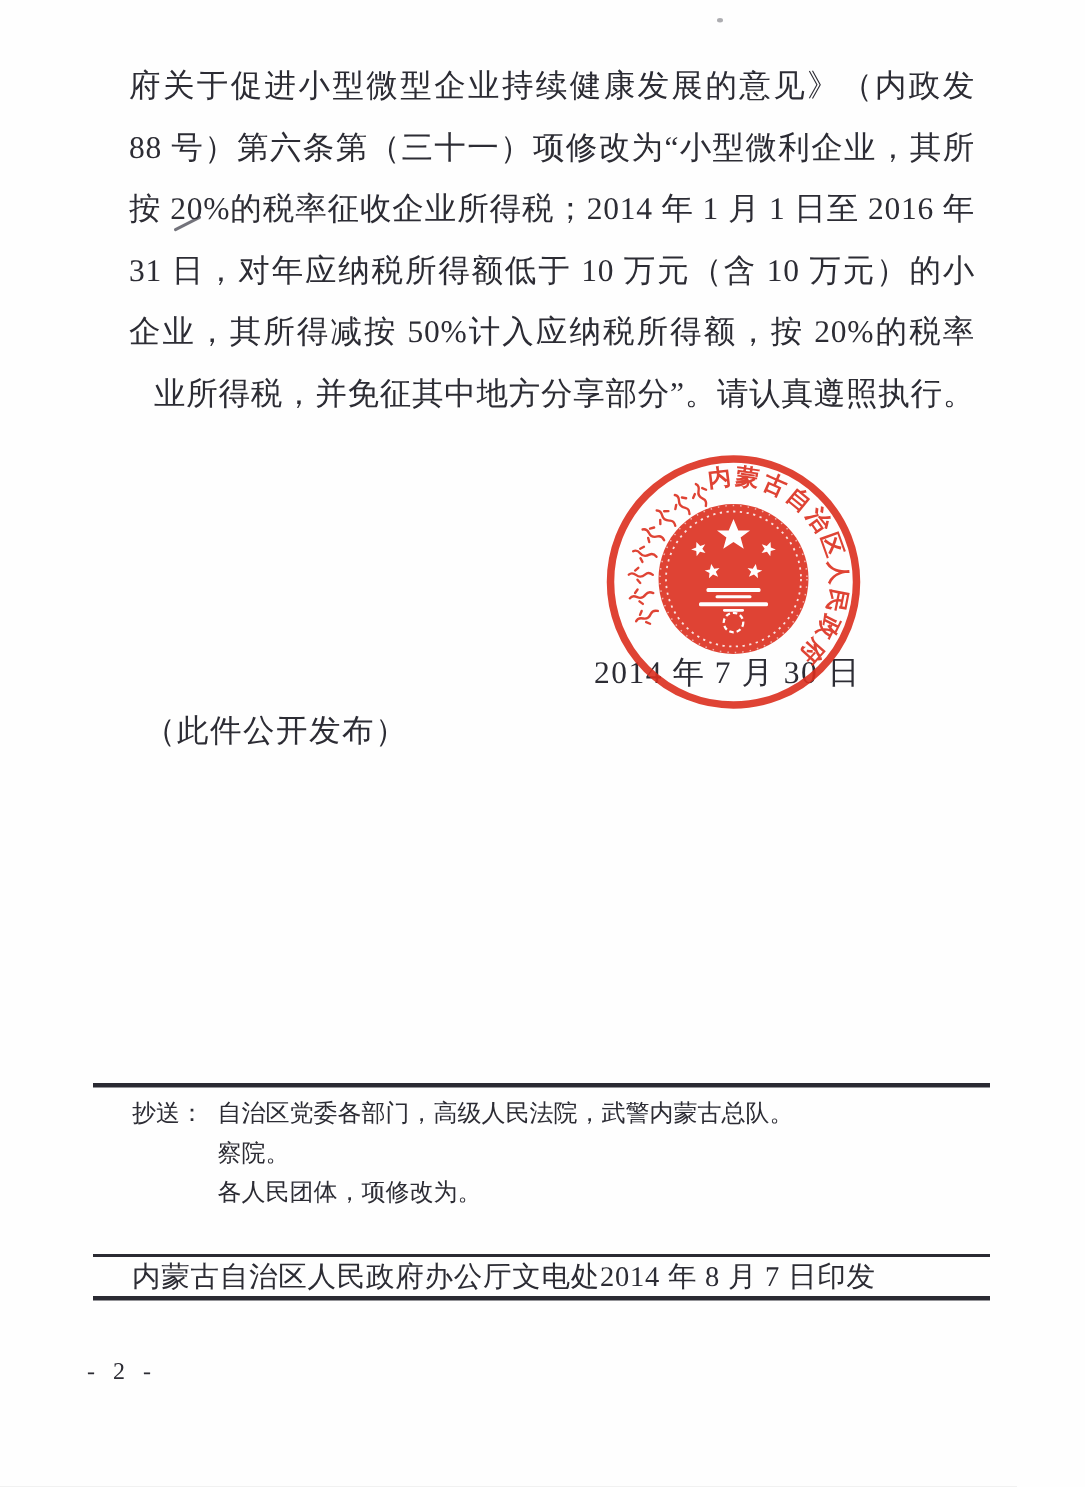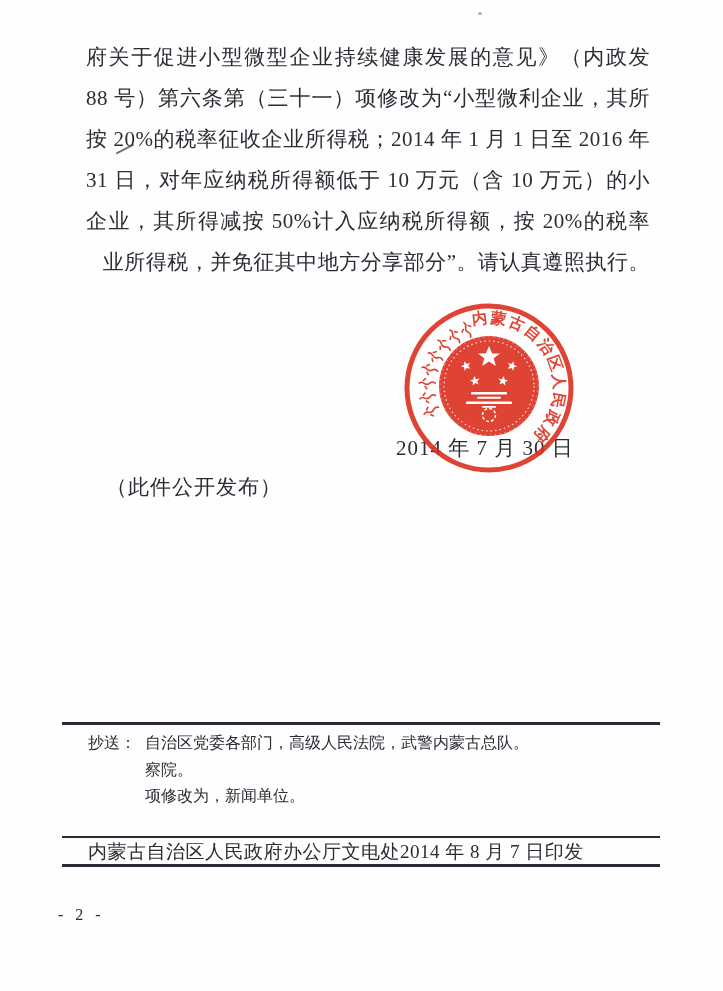--- a/index.html
+++ b/index.html
@@ -36,21 +36,21 @@
     position:absolute;left:396px;top:434px;width:180px;
     font-size:21px;letter-spacing:1px;white-space:nowrap;
   }
   
   .seal{
     position:absolute;left:403px;top:301px;width:176px;height:178px;
     pointer-events:none;opacity:.90;
   }
   
   .release-note{
-    position:absolute;left:106px;top:473px;
+    position:absolute;left:96px;top:473px;
     font-size:21px;letter-spacing:1px;
   }
   
   .rule{position:absolute;left:62px;width:598px;background:#2a2a32;}
   .rule-top{top:722px;height:3px;}
   .rule-mid{top:836px;height:1.5px;}
   .rule-bottom{top:864px;height:3px;}
   .cc-block{
     position:absolute;left:88px;top:730px;width:566px;
     display:grid;grid-template-columns:57px 1fr;
@@ -136,21 +136,21 @@
 
   <div class="rule rule-top"></div>
   <div class="rule rule-mid"></div>
   <div class="rule rule-bottom"></div>
 
   <div class="cc-block">
     <div>抄送：</div>
     <div class="cc-lines">
       <div>自治区党委各部门，高级人民法院，武警内蒙古总队。</div>
       <div>察院。</div>
-      <div>项修改为，新闻单位。</div>
+      <div>各人民团体，项修改为。</div>
     </div>
   </div>
 
   <div class="issuer-row">
     <span>内蒙古自治区人民政府办公厅文电处</span>
     <span>2014 年 8 月 7 日印发</span>
   </div>
 
   <div class="page-number">- 2 -</div>
 

